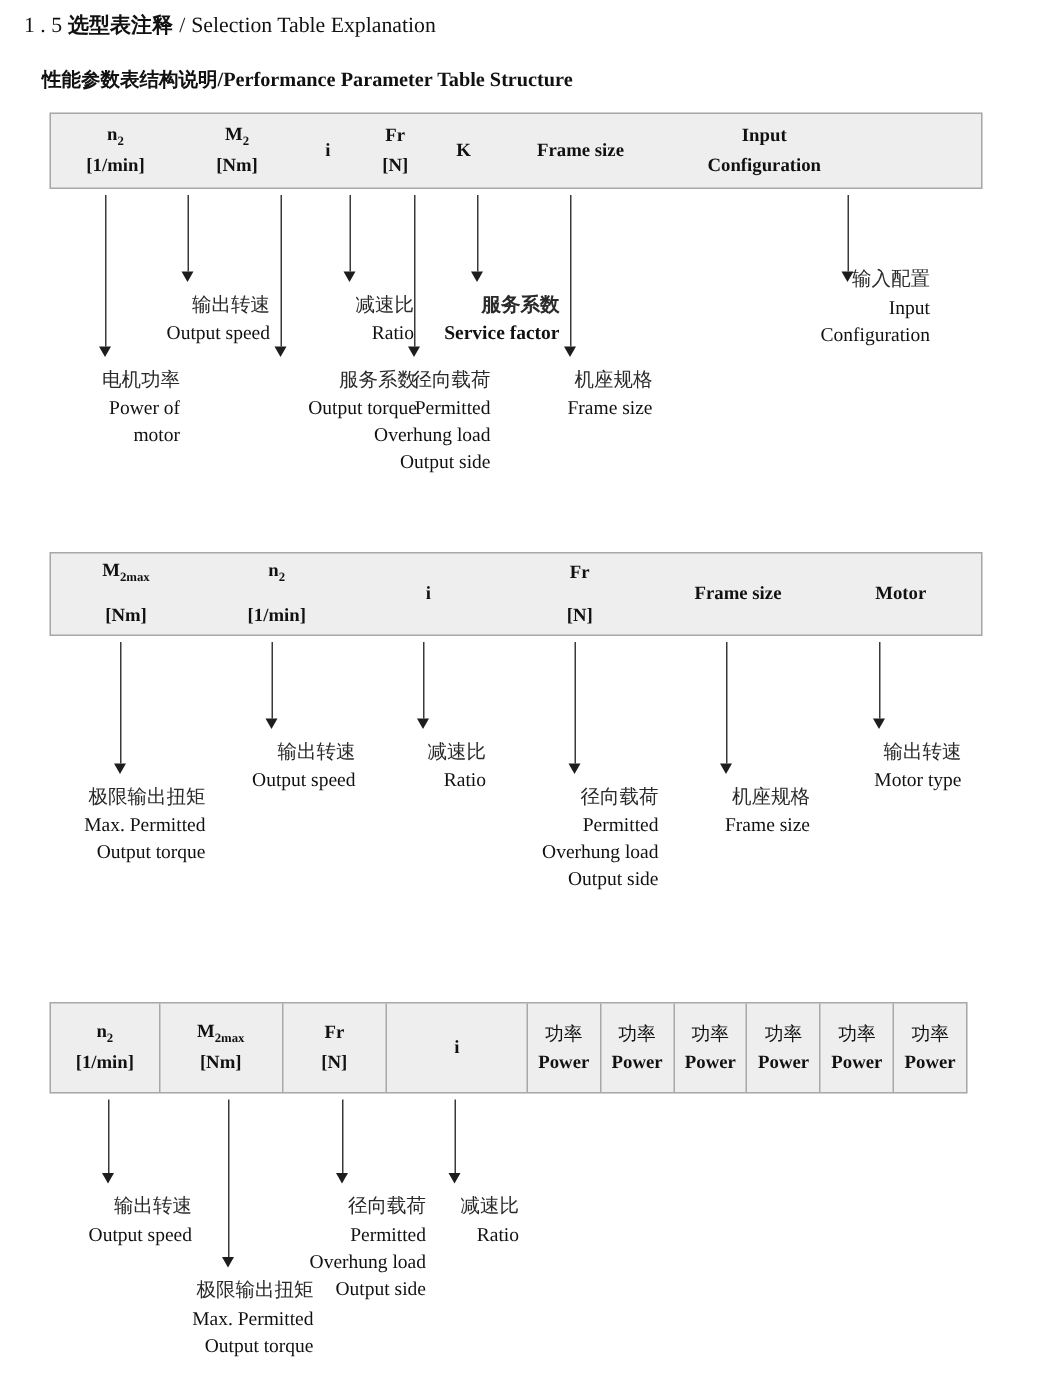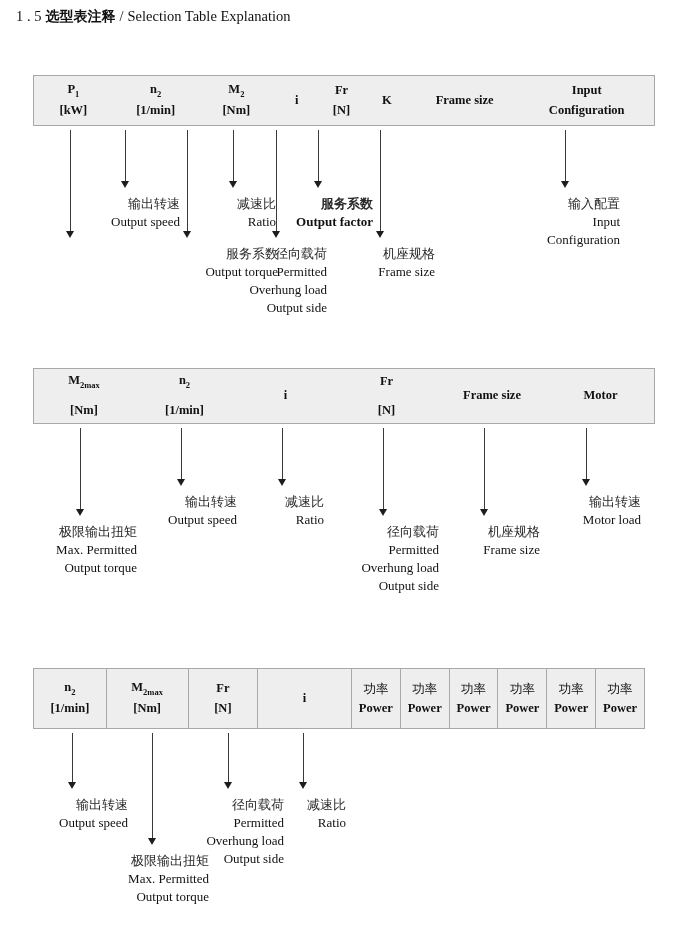--- a/index.html
+++ b/index.html
@@ -101,26 +101,25 @@
 
 <div class="page">
 
   <div class="h-main" style="left:16px; top:8px;">
     <span class="num">1 . 5</span>
     <span class="cn">选型表注释</span>
     <span class="num">/</span>
     <span class="en">Selection Table Explanation</span>
   </div>
 
+  <div class="h-sec" style="left:28px; top:44px;">
+    <span class="cn">性能参数表结构说明</span><span class="en">/</span><span class="en">Performance Parameter Table Structure</span>
+  </div>
 
   <div class="tbl" style="left:33px; top:75px; width:622px; height:51px;">
-    <div class="cell" style="width:79px;">
-      <span class="l1"><span>P</span><span class="sub">1</span></span>
-      <span class="l2 unit">[kW]</span>
-    </div>
     <div class="cell" style="width:86px;">
       <span class="l1"><span>n</span><span class="sub">2</span></span>
       <span class="l2 unit">[1/min]</span>
     </div>
     <div class="cell" style="width:76px;">
       <span class="l1"><span>M</span><span class="sub">2</span></span>
       <span class="l2 unit">[Nm]</span>
     </div>
     <div class="cell pos-mid" style="width:45px;">
       <span class="l1">i</span>
@@ -167,47 +166,52 @@
   </div>
   <div class="arrow" style="left:376px; top:130px; height:108px;">
     <div class="stem" style="height:101px;"></div>
       <div class="head" style="top:101px;"></div>
   </div>
   <div class="arrow" style="left:561px; top:130px; height:58px;">
     <div class="stem" style="height:51px;"></div>
       <div class="head" style="top:51px;"></div>
   </div>
 
+  <div class="lbl" style="left:20px; top:245px; width:100px;">
+    <span class="cn">电机功率</span>
+    <span class="en">Power of</span>
+    <span class="en">motor</span>
+  </div>
   <div class="lbl" style="left:70px; top:195px; width:110px;">
     <span class="cn">输出转速</span>
     <span class="en">Output speed</span>
   </div>
   <div class="lbl" style="left:168px; top:245px; width:110px;">
     <span class="cn">服务系数</span>
     <span class="en">Output torque</span>
   </div>
   <div class="lbl" style="left:192px; top:195px; width:84px;">
     <span class="cn">减速比</span>
     <span class="en">Ratio</span>
   </div>
   <div class="lbl" style="left:272px; top:245px; width:110px; margin-left:-55px;">
     <span class="cn">径向载荷</span>
     <span class="en">Permitted</span>
     <span class="en">Overhung load</span>
     <span class="en">Output side</span>
   </div>
   <div class="lbl" style="left:318px; top:195px; width:110px; margin-left:-55px;font-weight:bold;">
     <span class="cn">服务系数</span>
-    <span class="en">Output factor</span>
+    <span class="en">Service factor</span>
   </div>
   <div class="lbl" style="left:380px; top:245px; width:110px; margin-left:-55px;">
     <span class="cn">机座规格</span>
     <span class="en">Frame size</span>
   </div>
-  <div class="lbl" style="left:565px; top:195px; width:110px; margin-left:-55px;">
+  <div class="lbl" style="left:565px; top:178px; width:110px; margin-left:-55px;">
     <span class="cn">输入配置</span>
     <span class="en">Input</span>
     <span class="en">Configuration</span>
   </div>
 
 
   <div class="tbl" style="left:33px; top:368px; width:622px; height:56px;">
     <div class="cell" style="width:100px;">
       <span class="l1"><span>M</span><span class="sub">2max</span></span>
       <span class="l2 unit" style="margin-top:9px;">[Nm]</span>
@@ -274,21 +278,21 @@
     <span class="en">Permitted</span>
     <span class="en">Overhung load</span>
     <span class="en">Output side</span>
   </div>
   <div class="lbl" style="left:430px; top:523px; width:110px;">
     <span class="cn">机座规格</span>
     <span class="en">Frame size</span>
   </div>
   <div class="lbl" style="left:531px; top:493px; width:110px;">
     <span class="cn">输出转速</span>
-    <span class="en">Motor load</span>
+    <span class="en">Motor type</span>
   </div>
 
 
   <div class="tbl div" style="left:33px; top:668px; width:612px; height:61px;">
     <div class="cell" style="width:72px;">
       <span class="l1"><span>n</span><span class="sub">2</span></span>
       <span class="l2 unit">[1/min]</span>
     </div>
     <div class="cell" style="width:82px;">
       <span class="l1"><span>M</span><span class="sub">2max</span></span>

